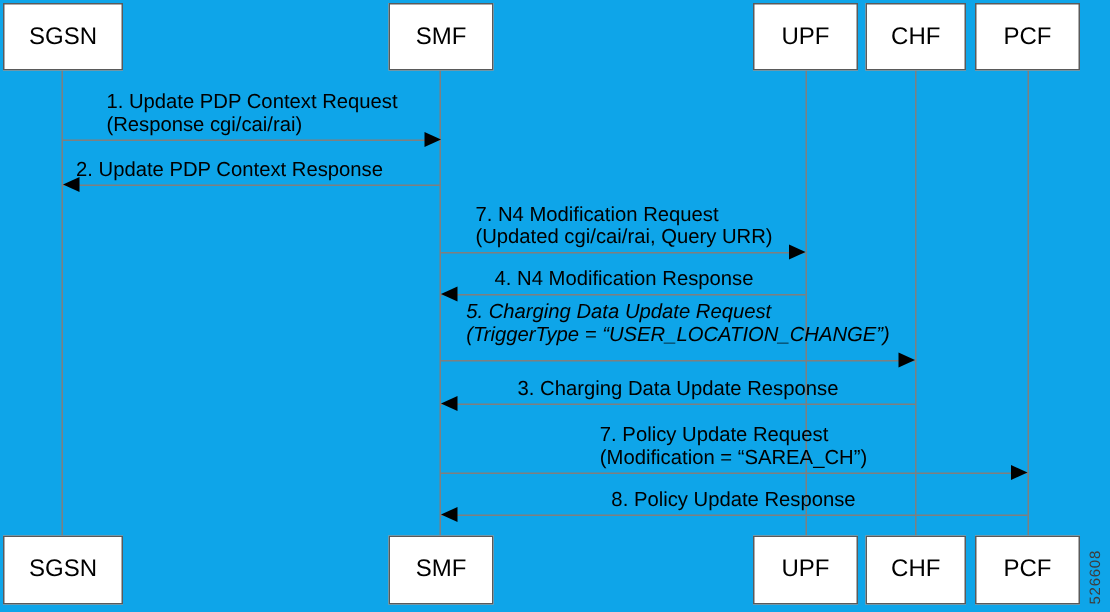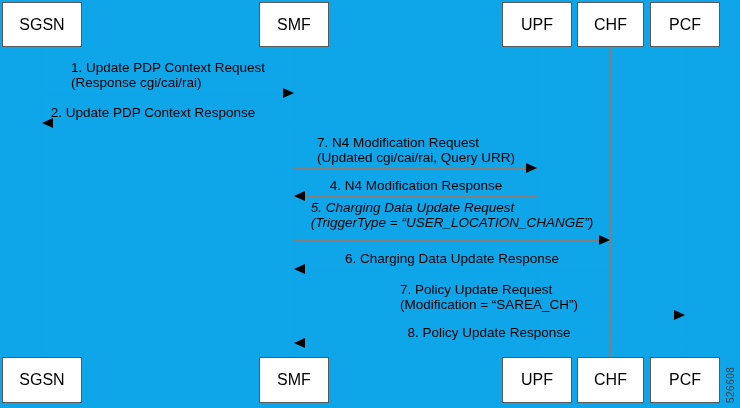--- a/index.html
+++ b/index.html
@@ -136,21 +136,21 @@
     <div class="msg-label" style="left:452px; top:200px;font-style:italic;">
       <div>5. Charging Data Update Request</div>
       <div>(TriggerType = “USER_LOCATION_CHANGE”)</div>
     </div>
     <div class="hline" style="left:294px; top:240px; width:316px;"></div>
     <div class="arr-r" style="left:599px; top:235px;"></div>
   </div>
 
   <div>
     <div class="msg-label" style="left:452px; top:251px;">
-      <div>6. Charging Data Update Response</div>
+      <div>3. Charging Data Update Response</div>
     </div>
     <div class="hline" style="left:294px; top:269px; width:316px;"></div>
     <div class="arr-l" style="left:294px; top:264px;"></div>
   </div>
 
   <div>
     <div class="msg-label" style="left:489px; top:282px;">
       <div>7. Policy Update Request</div>
       <div>(Modification = “SAREA_CH”)</div>
     </div>

